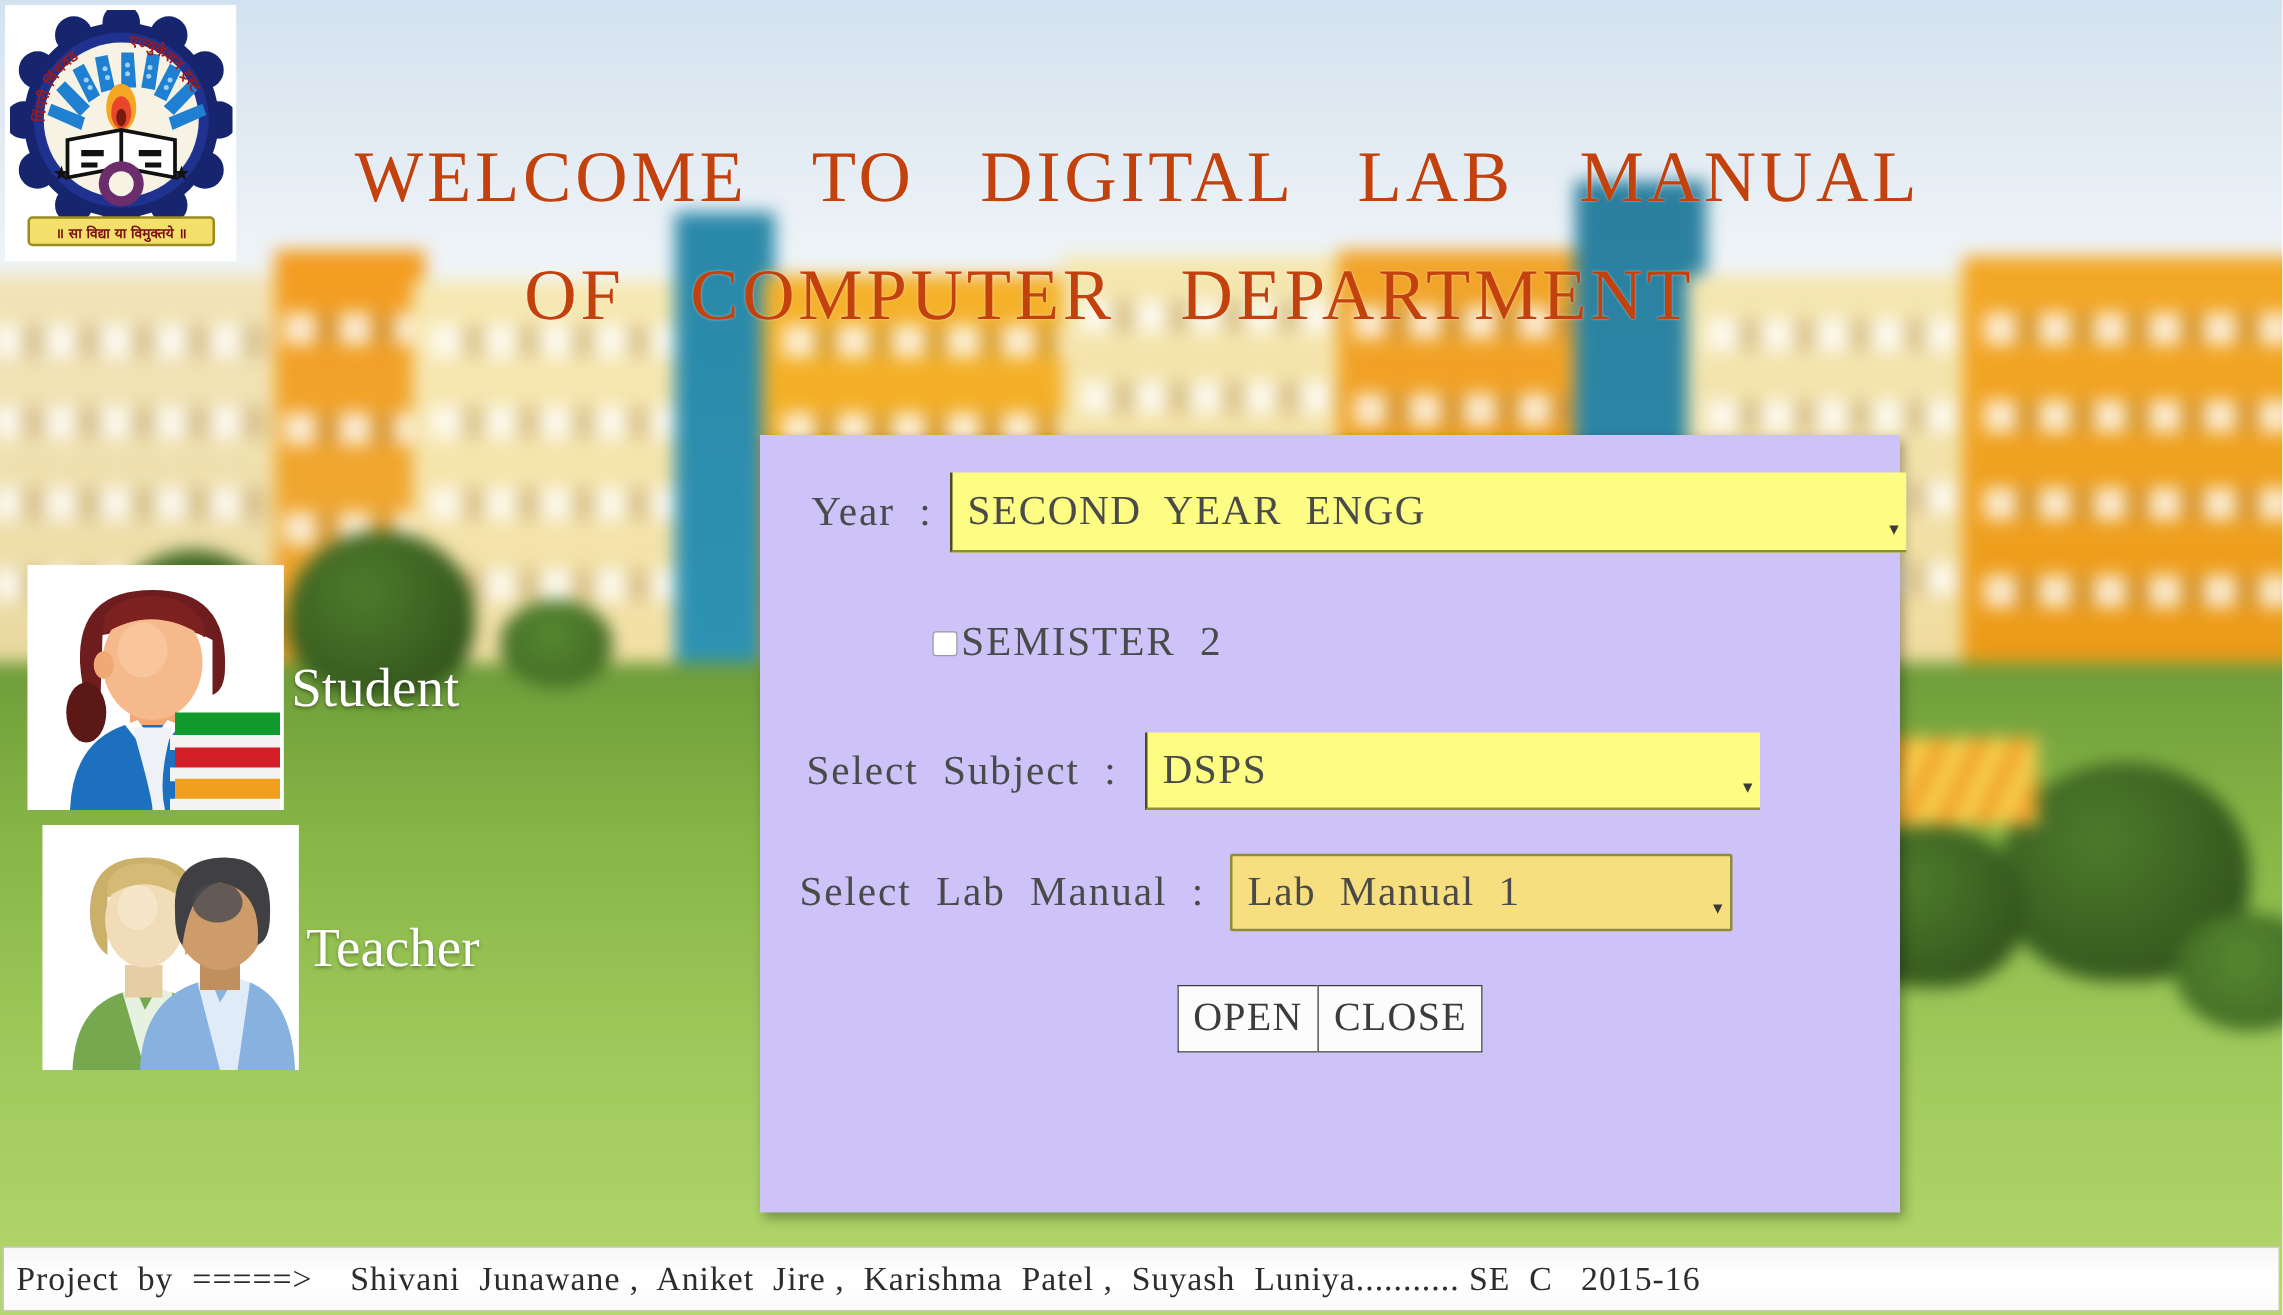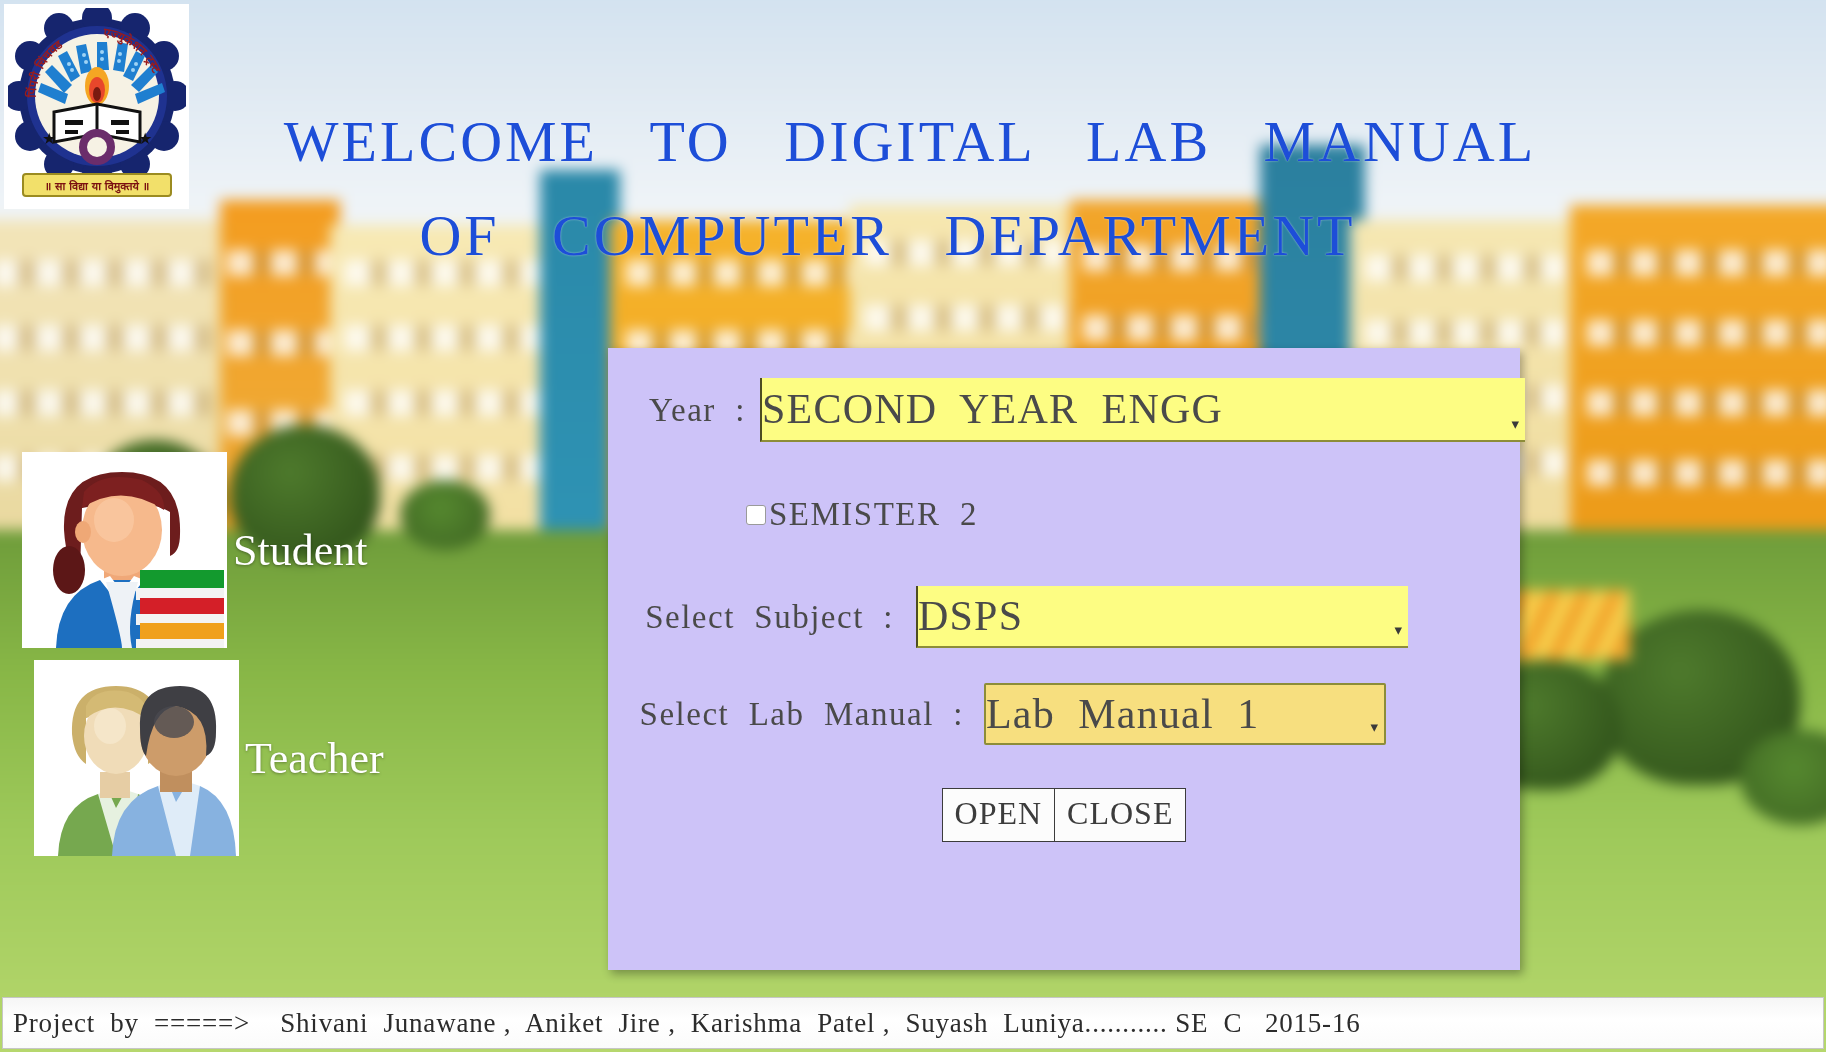--- a/index.html
+++ b/index.html
@@ -102,21 +102,21 @@
     justify-content: center;
   }
 
   
   .title-area {
     position: absolute;
     left: 190px; top: 95px;
     width: 1440px;
     z-index: 5;
     text-align: center;
-    color: #1d4ed8;
+    color: #c2410c;
     font-family: "Liberation Serif", "DejaVu Serif", serif;
   }
   .title-line {
     font-size: 58px;
     letter-spacing: 3px;
     line-height: 1.62;
     white-space: pre;
     text-shadow: 0 0 2px rgba(255,255,255,.55);
   }
   .title-line.second { margin-left: -45px; }
@@ -167,23 +167,23 @@
     background: #fdfd83;
     border: none;
     border-left: 2px solid #4d4d20;
     border-bottom: 2px solid #8d8d38;
     display: flex;
     align-items: center;
     overflow: hidden;
   }
   .combo .val {
     color: #4a4a4a;
-    font-size: 42px;
+    font-size: 33px;
     letter-spacing: 1.2px;
-    padding-left: 0;
+    padding-left: 12px;
     white-space: pre;
     font-family: "Liberation Serif", "DejaVu Serif", serif;
   }
   .combo .arrow {
     position: absolute;
     right: 6px; bottom: 8px;
     font-size: 15px;
     color: #3a3a3a;
     line-height: 1;
   }

